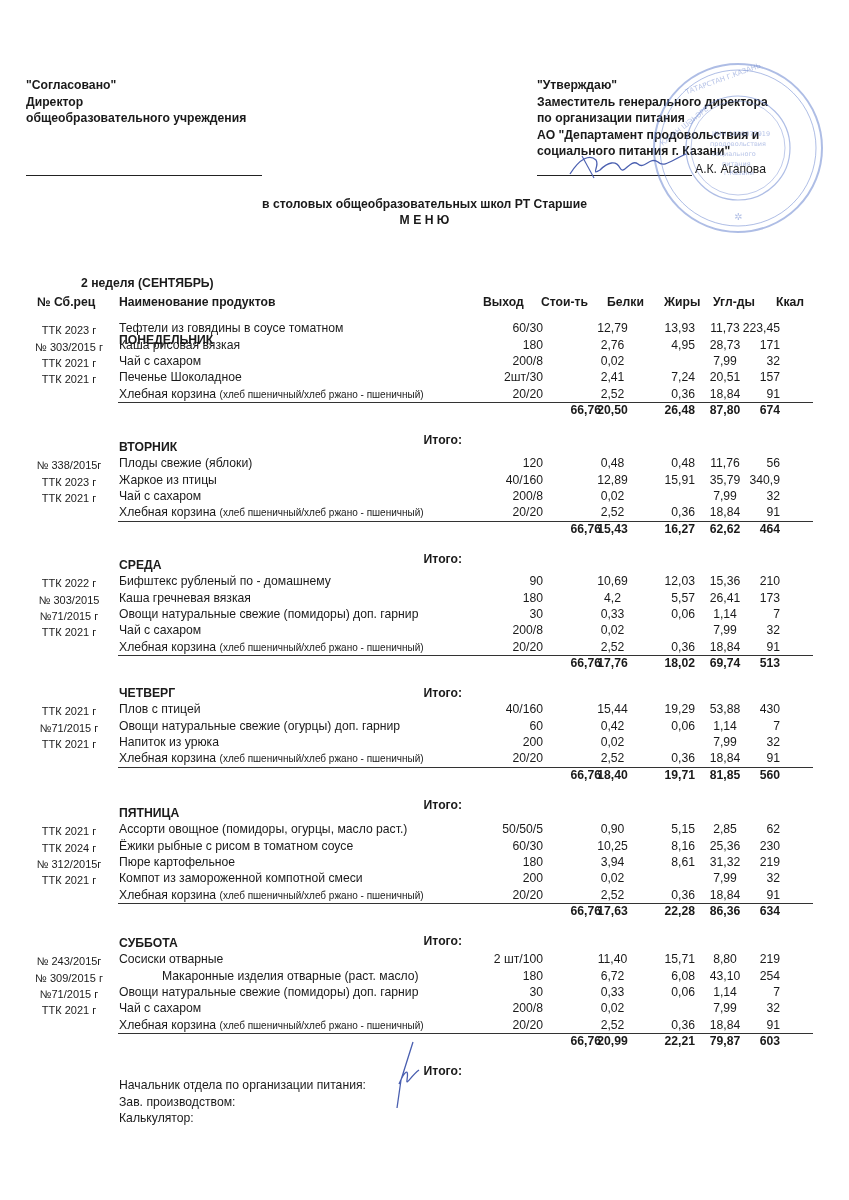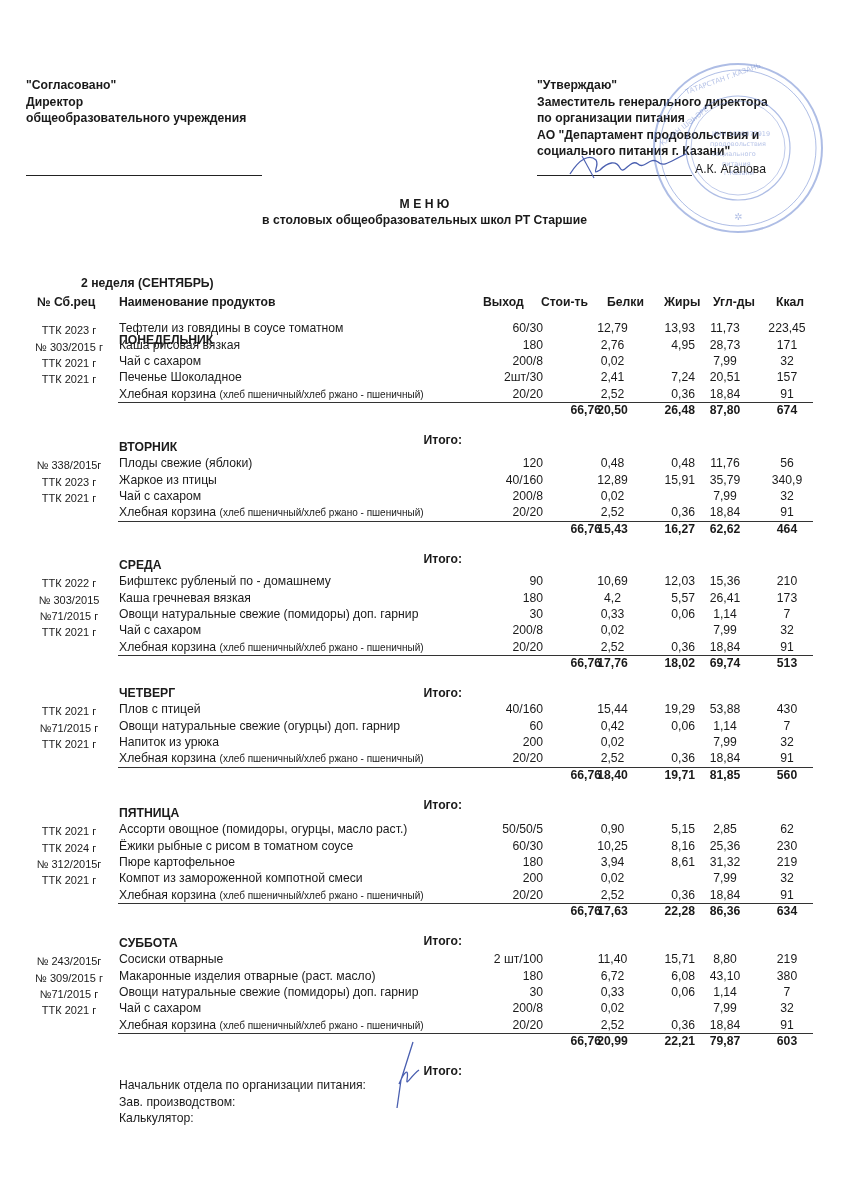--- a/index.html
+++ b/index.html
@@ -18,21 +18,21 @@
   .row { position: absolute; left: 0; width: 849px; height: 16.3px; font-size: 12.2px; }
   .row > span { position: absolute; top: 0; white-space: nowrap; }
   .code { left: 28px; width: 82px; text-align: center; font-size: 11px; top: 3px !important; }
   .name { left: 119px; }
   .name small { font-size: 10px; }
   .out { left: 470px; width: 73px; text-align: right; }
   .cost { left: 536px; width: 65px; text-align: right; }
   .c1 { left: 585px; width: 55px; text-align: center; }
   .c2 { left: 640px; width: 55px; text-align: right; }
   .c3 { left: 696px; width: 58px; text-align: center; }
-  .c4 { left: 758px; width: 58px; text-align: center; }
+  .c4 { left: 722px; width: 58px; text-align: right; }
   .day { font-weight: bold; }
   .total .name { left: 300px; width: 162px; text-align: right; font-weight: bold; margin-top: 30px; }
   .total span { font-weight: bold; }
   .sep { position: absolute; left: 118px; width: 695px; border-top: 1.2px solid #333; }
   .footer { left: 119px; top: 1077px; font-size: 12.2px; line-height: 16.5px; }
   .stamp { left: 650px; top: 60px; width: 175px; height: 175px; pointer-events: none; }
   .sign { pointer-events: none; }
 </style>
 </head>
 <body>
@@ -71,22 +71,22 @@
     <text x="74" y="115" font-size="6.5">г.Казани</text>
     <text x="84" y="160" font-size="10">✲</text>
   </g>
 </svg>
 <svg class="abs sign" style="left:560px; top:150px; width:130px; height:32px;" viewBox="0 0 130 32">
   <path d="M10 24 C20 8, 30 4, 36 10 C40 16, 30 26, 40 20 C48 12, 56 10, 60 18 C64 26, 70 8, 78 14 C84 20, 90 6, 98 12 C104 18, 112 10, 126 4" fill="none" stroke="#4a5fb0" stroke-width="1.3"></path>
   <path d="M22 6 L34 28" fill="none" stroke="#4a5fb0" stroke-width="1.1"></path>
 </svg>
 
 <div class="abs title-block">
+  <div>в столовых общеобразовательных школ РТ Старшие</div>
   <div>М Е Н Ю</div>
-  <div>в столовых общеобразовательных школ РТ Старшие</div>
 </div>
 
 <div class="abs week">2 неделя (СЕНТЯБРЬ)</div>
 <div class="abs col-head" style="left:37px;">№ Сб.рец</div>
 <div class="abs col-head" style="left:119px;">Наименование продуктов</div>
 <div class="abs col-head" style="left:483px;">Выход</div>
 <div class="abs col-head" style="left:541px;">Стои-ть</div>
 <div class="abs col-head" style="left:607px;">Белки</div>
 <div class="abs col-head" style="left:664px;">Жиры</div>
 <div class="abs col-head" style="left:713px;">Угл-ды</div>
@@ -367,26 +367,26 @@
       <span class="code">№ 243/2015г</span>
       <span class="name"><span style="position: static;">Сосиски отварные</span></span>
       <span class="out">2 шт/100</span>
       <span class="c1">11,40</span>
       <span class="c2">15,71</span>
       <span class="c3">8,80</span>
       <span class="c4">219</span>
     </div>
     <div class="row" style="top: 968.6px;">
       <span class="code">№ 309/2015 г</span>
-      <span class="name"><span style="position: static;">Макаронные изделия отварные (раст. масло)</span></span>
+      <span class="name"><span style="position: static; margin-left: 43px;">Макаронные изделия отварные (раст. масло)</span></span>
       <span class="out">180</span>
       <span class="c1">6,72</span>
       <span class="c2">6,08</span>
       <span class="c3">43,10</span>
-      <span class="c4">380</span>
+      <span class="c4">254</span>
     </div>
     <div class="row" style="top: 984.9px;">
       <span class="code">№71/2015 г</span>
       <span class="name"><span style="position: static;">Овощи натуральные свежие (помидоры) доп. гарнир</span></span>
       <span class="out">30</span>
       <span class="c1">0,33</span>
       <span class="c2">0,06</span>
       <span class="c3">1,14</span>
       <span class="c4">7</span>
     </div>

